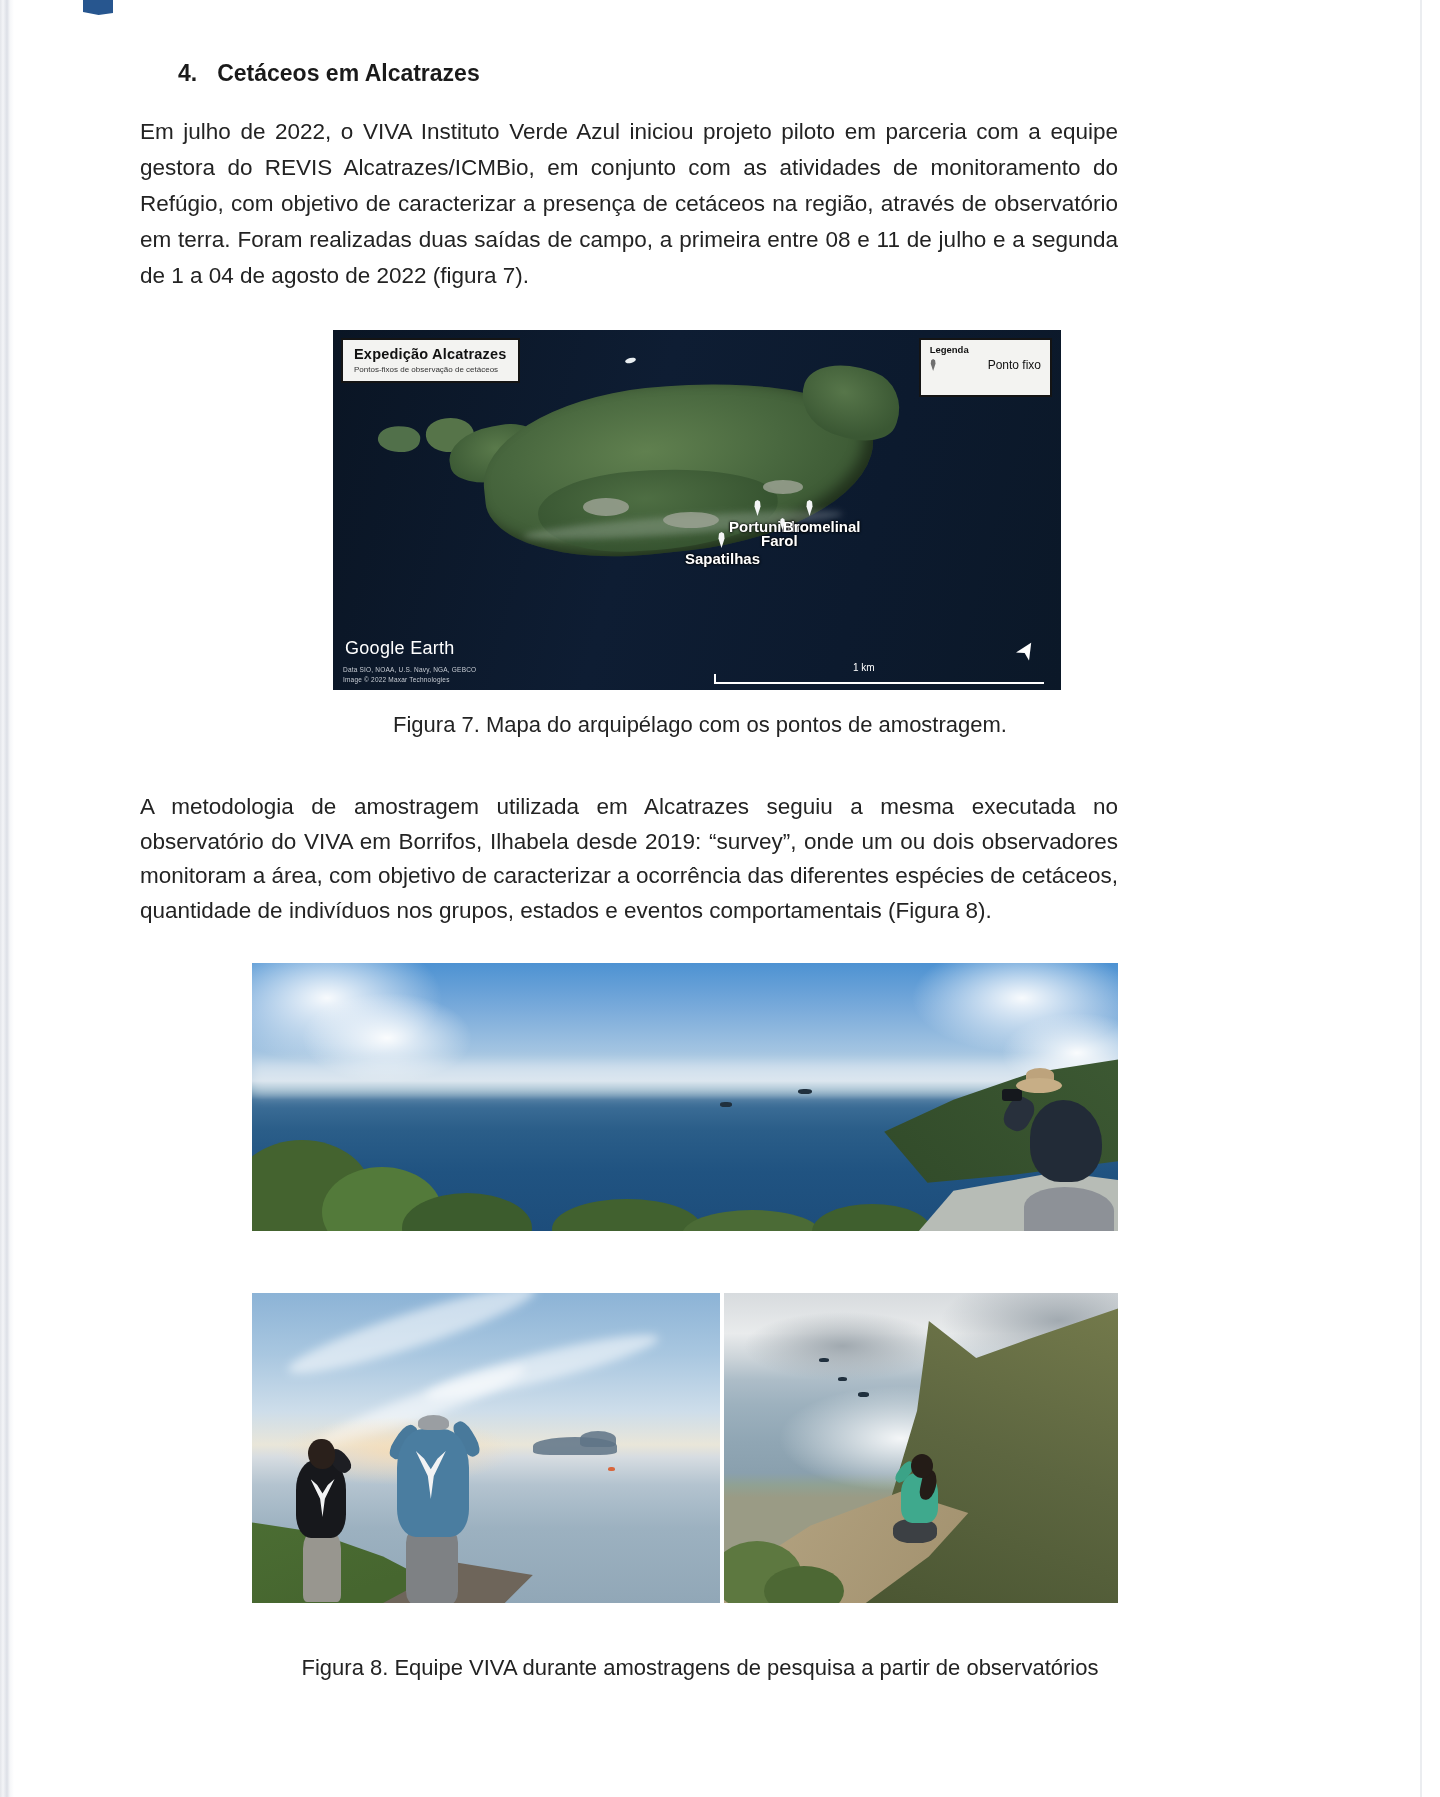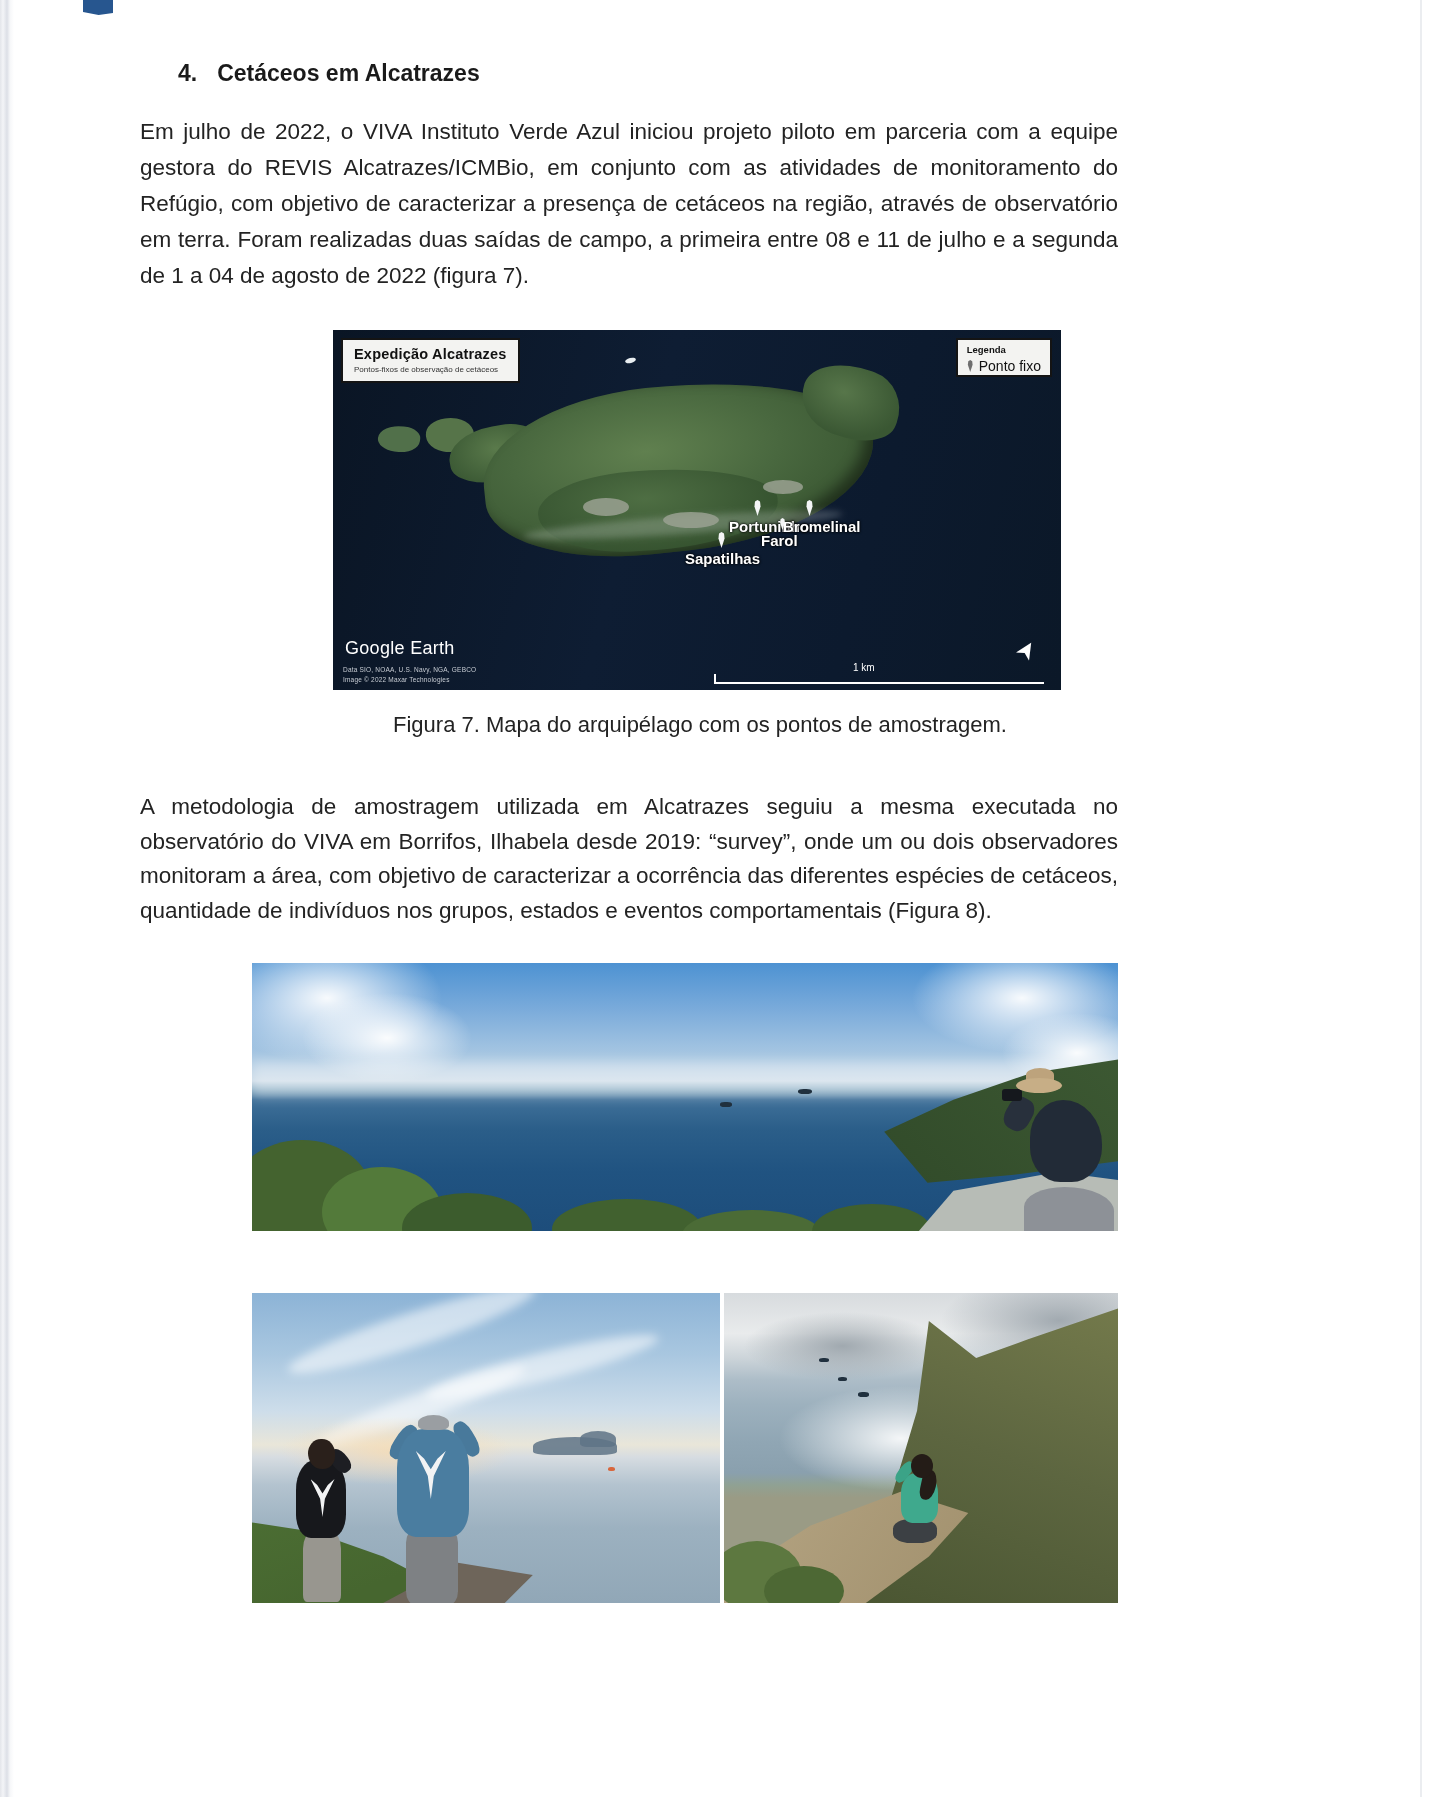--- a/index.html
+++ b/index.html
@@ -41,24 +41,24 @@
   .islet3{left:152px;top:120px;width:26px;height:17px;background:#4a6842;border-radius:50%;}
   .rock{background:#9aa192;border-radius:50%;opacity:.85;}
   .shore{left:190px;top:186px;width:320px;height:18px;background:rgba(235,240,240,.22);
     border-radius:50%;transform:rotate(-4deg);filter:blur(3px);}
   .boat-speck{left:292px;top:28px;width:11px;height:5px;background:#e8edf0;border-radius:50%;transform:rotate(-14deg);}
 
   .map-box{background:#f3f3f1;border:2px solid #141414;color:#111;}
   .title-box{left:8px;top:8px;padding:6px 11px 7px;}
   .map-title{font-size:14.5px;font-weight:bold;letter-spacing:.2px;}
   .map-sub{font-size:8px;margin-top:3px;color:#333;}
-  .legend-box{right:9px;top:8px;padding:4px 9px 1px;}
+  .legend-box{right:9px;top:8px;padding:4px 9px 23px;}
   .legend-title{font-size:9.5px;font-weight:bold;}
   .legend-row{display:flex;align-items:center;gap:5px;margin-top:3px;}
-  .legend-label{font-size:14px;}
+  .legend-label{font-size:12px;margin-left:46px;}
 
   .pin{position:absolute;width:9px;height:16px;background:#f4f5f6;
     clip-path:polygon(50% 100%,16% 40%,22% 10%,50% 0,78% 10%,84% 40%);
     filter:drop-shadow(0 1px 1px rgba(0,0,0,.9));}
   .pin.small{width:7px;height:12px;}
   .legend-pin{width:7px;height:12px;background:#6f6f6f;
     clip-path:polygon(50% 100%,16% 40%,22% 10%,50% 0,78% 10%,84% 40%);}
   .map-label{position:absolute;color:#ffffff;font-size:15px;font-weight:bold;
     text-shadow:0 0 2px #000,0 0 3px #000;white-space:nowrap;}
 
@@ -257,15 +257,16 @@
     <div class="veg" style="left:-12px;top:80%;width:90px;height:70px;background:#5d7840;"></div>
     <div class="veg" style="left:40px;top:88%;width:80px;height:50px;background:#4d6834;"></div>
     <div class="abs pC-legs"></div>
     <div class="abs pC-torso"></div>
     <div class="abs pC-arm"></div>
     <div class="abs pC-hairflow"></div>
     <div class="abs pC-hair"></div>
   </div>
 
   <div class="abs caption cap8">
+    <div>Figura 8. Equipe VIVA durante amostragens de pesquisa a partir de observatórios</div>
   </div>
 
 </div>
 
 </body></html>

